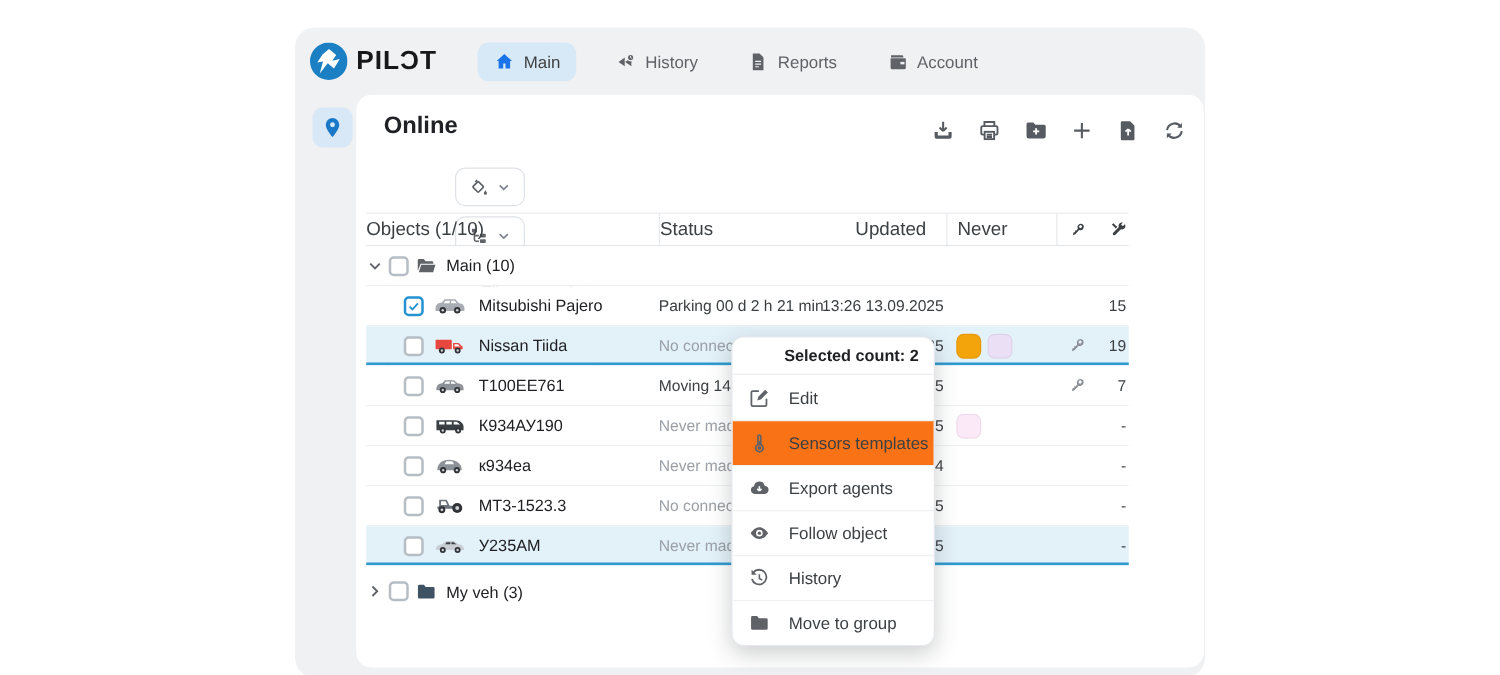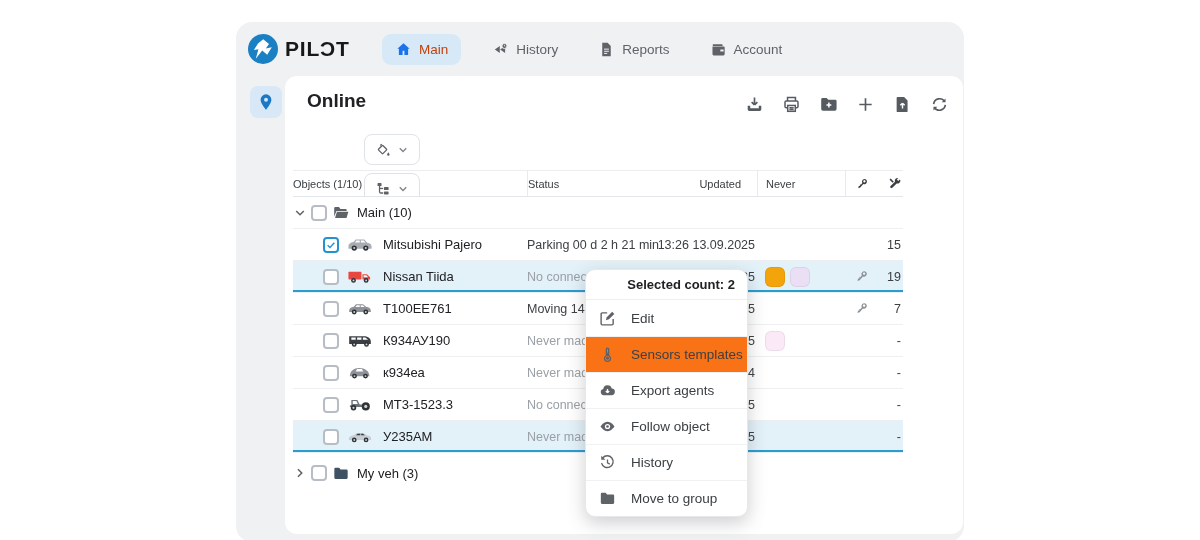--- a/index.html
+++ b/index.html
@@ -6,21 +6,21 @@
   .stage{position:relative;width:1200px;height:540px;background:#fff;overflow:hidden;
          font-family:"Liberation Sans","DejaVu Sans",sans-serif;color:#202124;}
   .card{position:absolute;left:236px;top:22px;width:728px;height:520px;background:#f0f1f3;border-radius:16px;text-align:center;}
   
   .navbar{position:absolute;left:0;top:0;width:100%;height:54px;display:flex;align-items:center;}
   .brand{display:flex;align-items:center;gap:7px;margin-left:12px;}
   .logo{width:30px;height:30px;flex:none;}
   .brand-name{font-size:21px;font-weight:bold;letter-spacing:.8px;color:#17181a;}
   .tabs{position:absolute;left:146px;top:0;height:54px;display:flex;align-items:center;gap:22px;}
   .tab{display:flex;align-items:center;gap:7px;font-size:13.5px;color:#5f6368;padding:7px 9px;border-radius:9px;cursor:pointer;white-space:nowrap;}
-  .tab.active{background:#d7e9f7;color:#c2410c;padding:7px 13px;}
+  .tab.active{background:#d7e9f7;color:#404040;padding:7px 13px;}
   .nav-ic{width:17px;height:17px;flex:none;display:inline-flex;}
   .nav-ic svg{width:100%;height:100%;}
   
   .rail-btn{position:absolute;left:14px;top:64px;width:32px;height:32px;border-radius:8px;background:#d8e8f6;
             display:flex;align-items:center;justify-content:center;cursor:pointer;}
   .rail-btn .ic{width:18px;height:18px;color:#1a78c8;}
   
   .panel{position:absolute;left:49px;top:54px;width:678px;height:458px;background:#fff;border-radius:12px;}
   .panel-title{position:absolute;left:22px;top:14px;font-size:19px;font-weight:bold;color:#202124;}
   .toolbar{position:absolute;right:14px;top:19px;display:flex;gap:18px;align-items:center;}
@@ -39,21 +39,21 @@
   .ic svg{width:100%;height:100%;}
   .ic-16{width:16px;height:16px;color:#5f6368;}
   .chev{width:12px;height:12px;color:#7d838a;display:inline-flex;}
   .chev svg{width:100%;height:100%;}
   .finput .lead{position:absolute;left:9px;top:7px;}
   .finput .clear{position:absolute;right:8px;top:8px;width:13px;height:13px;color:#9aa0a6;cursor:pointer;}
   .funnel{color:#4d5766;}
   
   .table{position:absolute;left:8px;top:94px;width:610px;}
   .thead{display:flex;align-items:center;height:27px;border-top:1px solid #ebedef;border-bottom:1px solid #e3e6e9;
-         font-size:11px;color:#3c4043;box-sizing:border-box;}
+         font-size:15px;color:#3c4043;box-sizing:border-box;}
   .c-obj{width:234px;flex:none;display:flex;align-items:center;height:100%;}
   .c-status{width:134px;flex:none;display:flex;align-items:center;height:100%;box-sizing:border-box;padding-left:0;overflow:hidden;white-space:nowrap;}
   .c-upd{width:96px;flex:none;display:flex;align-items:center;justify-content:flex-end;height:100%;box-sizing:border-box;padding-right:2px;white-space:nowrap;}
   .c-tags{width:88px;flex:none;display:flex;align-items:center;height:100%;box-sizing:border-box;padding-left:8px;}
   .c-key{width:32px;flex:none;display:flex;align-items:center;justify-content:center;height:100%;}
   .c-cnt{width:26px;flex:none;display:flex;align-items:center;justify-content:flex-end;height:100%;box-sizing:border-box;padding-right:2px;}
   .thead .c-status,.thead .c-tags,.thead .c-key{border-left:1px solid #e8eaed;}
   .thead .c-upd{padding-right:16px;}
   .hicon{width:14px;height:14px;color:#3c4043;display:inline-flex;}
   .hicon svg{width:100%;height:100%;}

